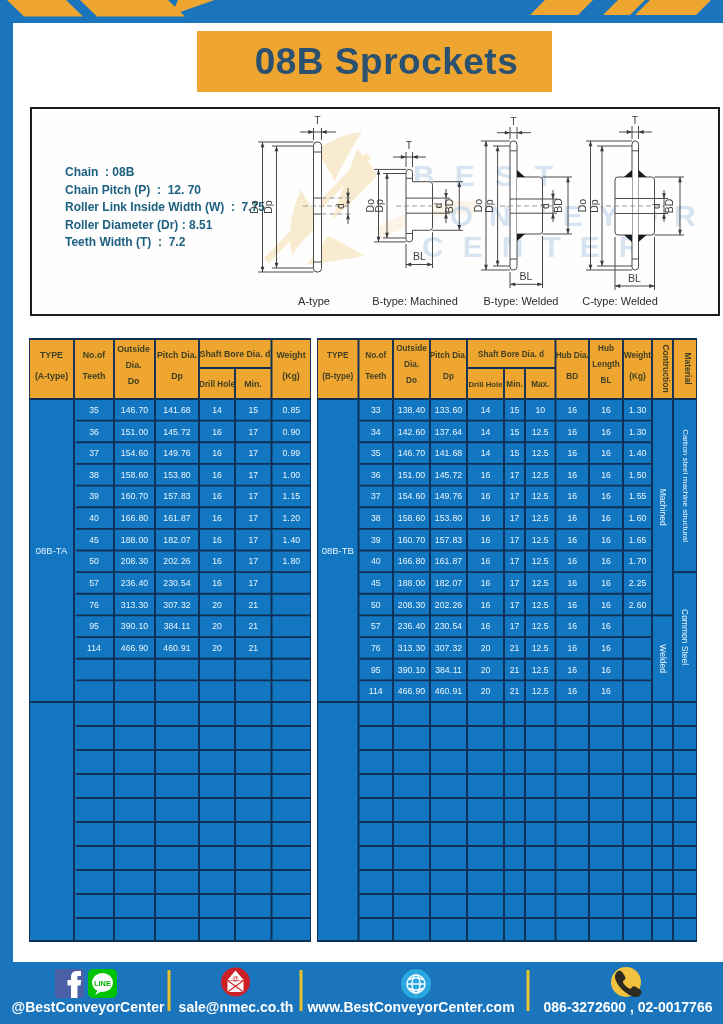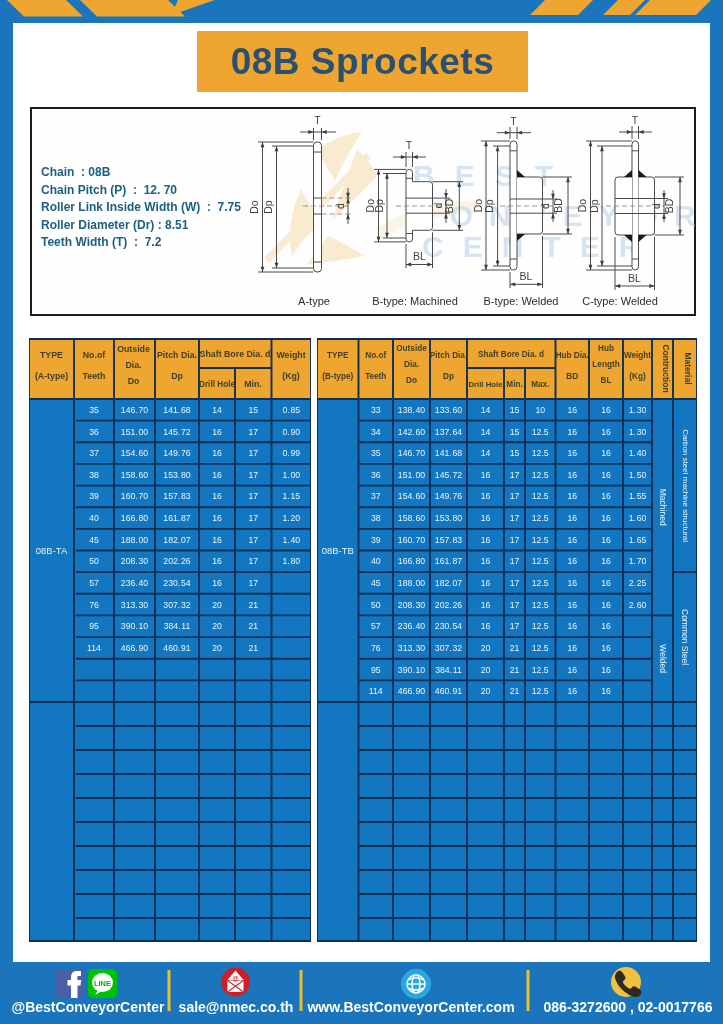--- a/index.html
+++ b/index.html
@@ -1,18 +1,18 @@
 <!DOCTYPE html>
 <html><head>
 <meta charset="utf-8">
 <style>
   html,body { margin:0; padding:0; }
   body { width:723px; height:1024px; position:relative; background:#1b75bc;
          font-family:"Liberation Sans", sans-serif; overflow:hidden; -webkit-font-smoothing:antialiased; }
-  .abs { position:absolute; }
+  .abs { position:absolute;padding-left:24px; }
 </style>
 </head>
 <body>
 
 <div class="abs" style="left:13px;top:23px;width:697px;height:939px;background:#ffffff"></div>
 
 <svg width="723" height="23" viewBox="0 0 723 23" style="position:absolute;left:0;top:0">
 
 <rect width="723" height="23" fill="#1b75bc"></rect>
 

